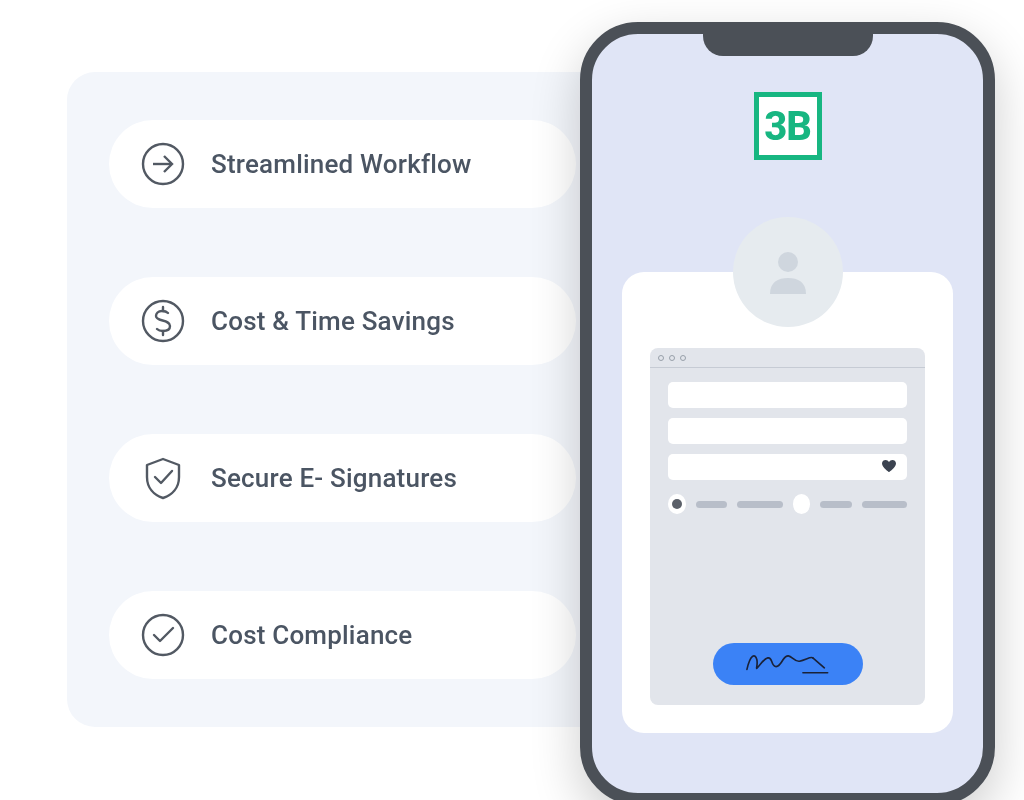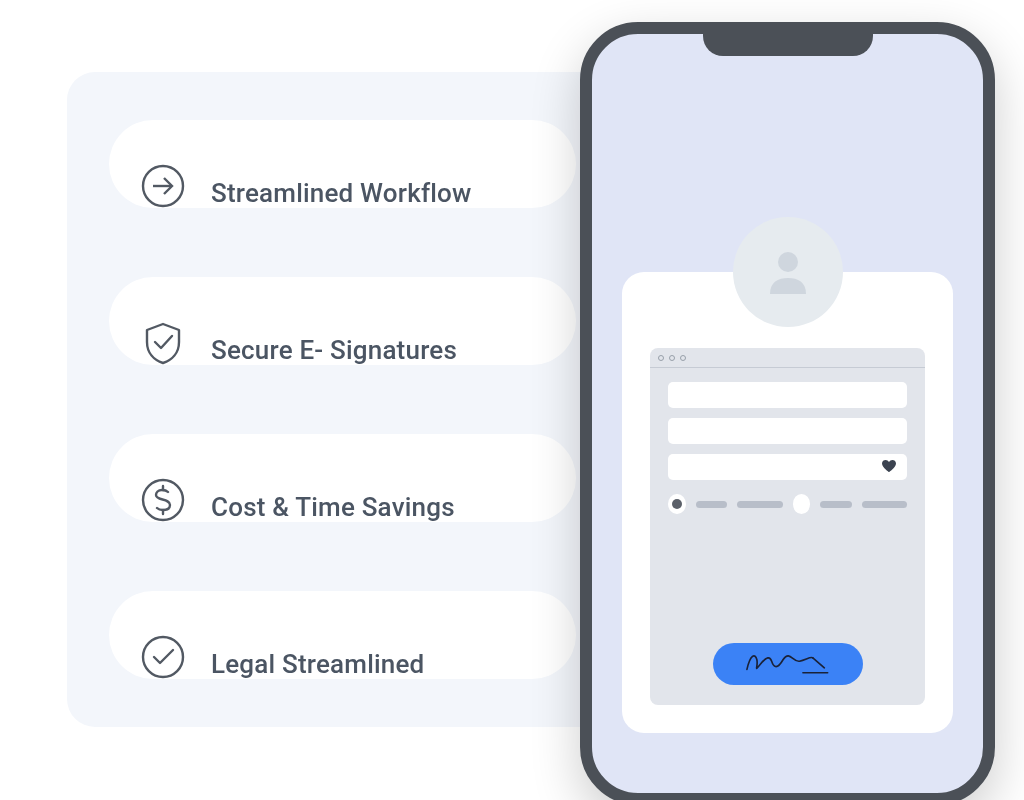--- a/index.html
+++ b/index.html
@@ -21,21 +21,21 @@
     background: #f3f6fb;
     border-radius: 28px;
     padding: 48px 36px 48px 42px;
     display: flex;
     flex-direction: column;
     justify-content: space-between;
   }
 
   .feature-item {
     display: flex;
-    align-items: flex-end;
+    align-items: center;
     height: 88px;
     background: #ffffff;
     border-radius: 44px;
     padding-left: 32px;
     gap: 26px;
   }
 
   .feature-icon {
     width: 44px;
     height: 44px;
@@ -179,55 +179,58 @@
         <circle cx="22" cy="22" r="20"></circle>
         <line x1="12" y1="22" x2="30" y2="22"></line>
         <polyline points="23,14 31,22 23,30"></polyline>
       </svg>
     </span>
     <span class="feature-label">Streamlined Workflow</span>
   </div>
 
   <div class="feature-item">
     <span class="feature-icon">
-      <svg viewBox="0 0 44 44" fill="none" stroke="#525963" stroke-width="2.4" stroke-linejoin="round" stroke-linecap="round">
-        <path d="M22 3 L38 9 V21 C38 32 31 39 22 42 C13 39 6 32 6 21 V9 Z"></path>
-        <polyline points="14,21 20,27 31,15"></polyline>
-      </svg>
-    </span>
-    <span class="feature-label">Secure E- Signatures</span>
-  </div>
-
-  <div class="feature-item">
-    <span class="feature-icon">
       <svg viewBox="0 0 44 44" fill="none" stroke="#525963" stroke-width="2.4" stroke-linecap="round">
         <circle cx="22" cy="22" r="20"></circle>
         <path d="M27 14 C27 14 25 12 21 12 C17 12 15 14.5 15 17 C15 23 29 20 29 27 C29 30 26.5 32 22 32 C18 32 16 30 16 30"></path>
         <line x1="22" y1="8" x2="22" y2="12"></line>
         <line x1="22" y1="32" x2="22" y2="36"></line>
       </svg>
     </span>
     <span class="feature-label">Cost &amp; Time Savings</span>
   </div>
 
+  <div class="feature-item">
+    <span class="feature-icon">
+      <svg viewBox="0 0 44 44" fill="none" stroke="#525963" stroke-width="2.4" stroke-linejoin="round" stroke-linecap="round">
+        <path d="M22 3 L38 9 V21 C38 32 31 39 22 42 C13 39 6 32 6 21 V9 Z"></path>
+        <polyline points="14,21 20,27 31,15"></polyline>
+      </svg>
+    </span>
+    <span class="feature-label">Secure E- Signatures</span>
+  </div>
+
 
   <div class="feature-item">
     <span class="feature-icon">
       <svg viewBox="0 0 44 44" fill="none" stroke="#525963" stroke-width="2.4" stroke-linecap="round" stroke-linejoin="round">
         <circle cx="22" cy="22" r="20"></circle>
         <polyline points="13,22 19,28 32,15"></polyline>
       </svg>
     </span>
-    <span class="feature-label">Legal Streamlined</span>
+    <span class="feature-label">Cost Compliance</span>
   </div>
 
 </div>
 
 <div class="phone">
 
+  <div class="logo">
+    <span>3B</span>
+  </div>
 
   <div class="card">
     <div class="avatar">
       <svg viewBox="0 0 56 56">
         <circle cx="28" cy="18" r="10" fill="#cfd6de"></circle>
         <path d="M10 50 C10 38 18 34 28 34 C38 34 46 38 46 50 Z" fill="#cfd6de"></path>
       </svg>
     </div>
 
     <div class="browser">

